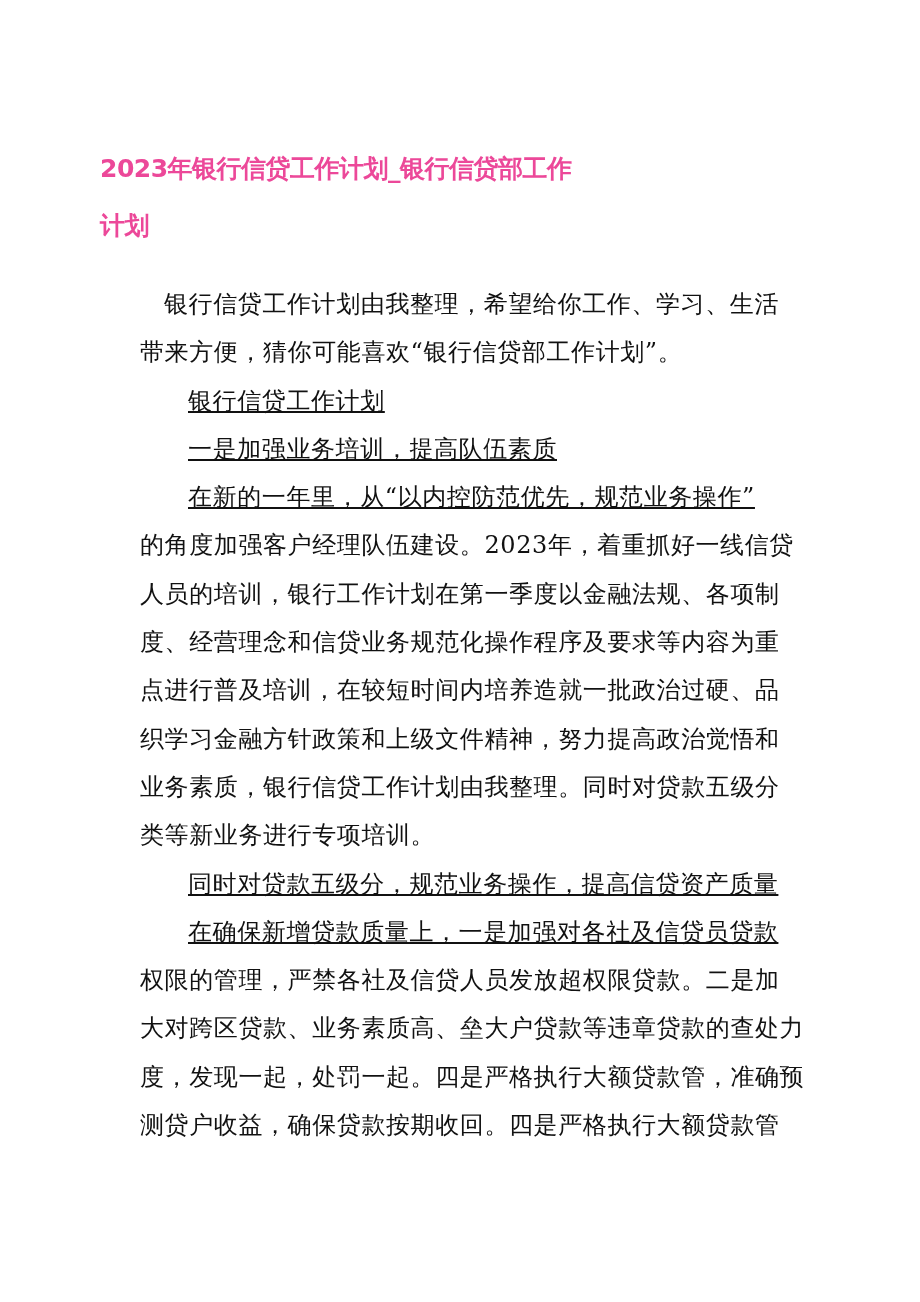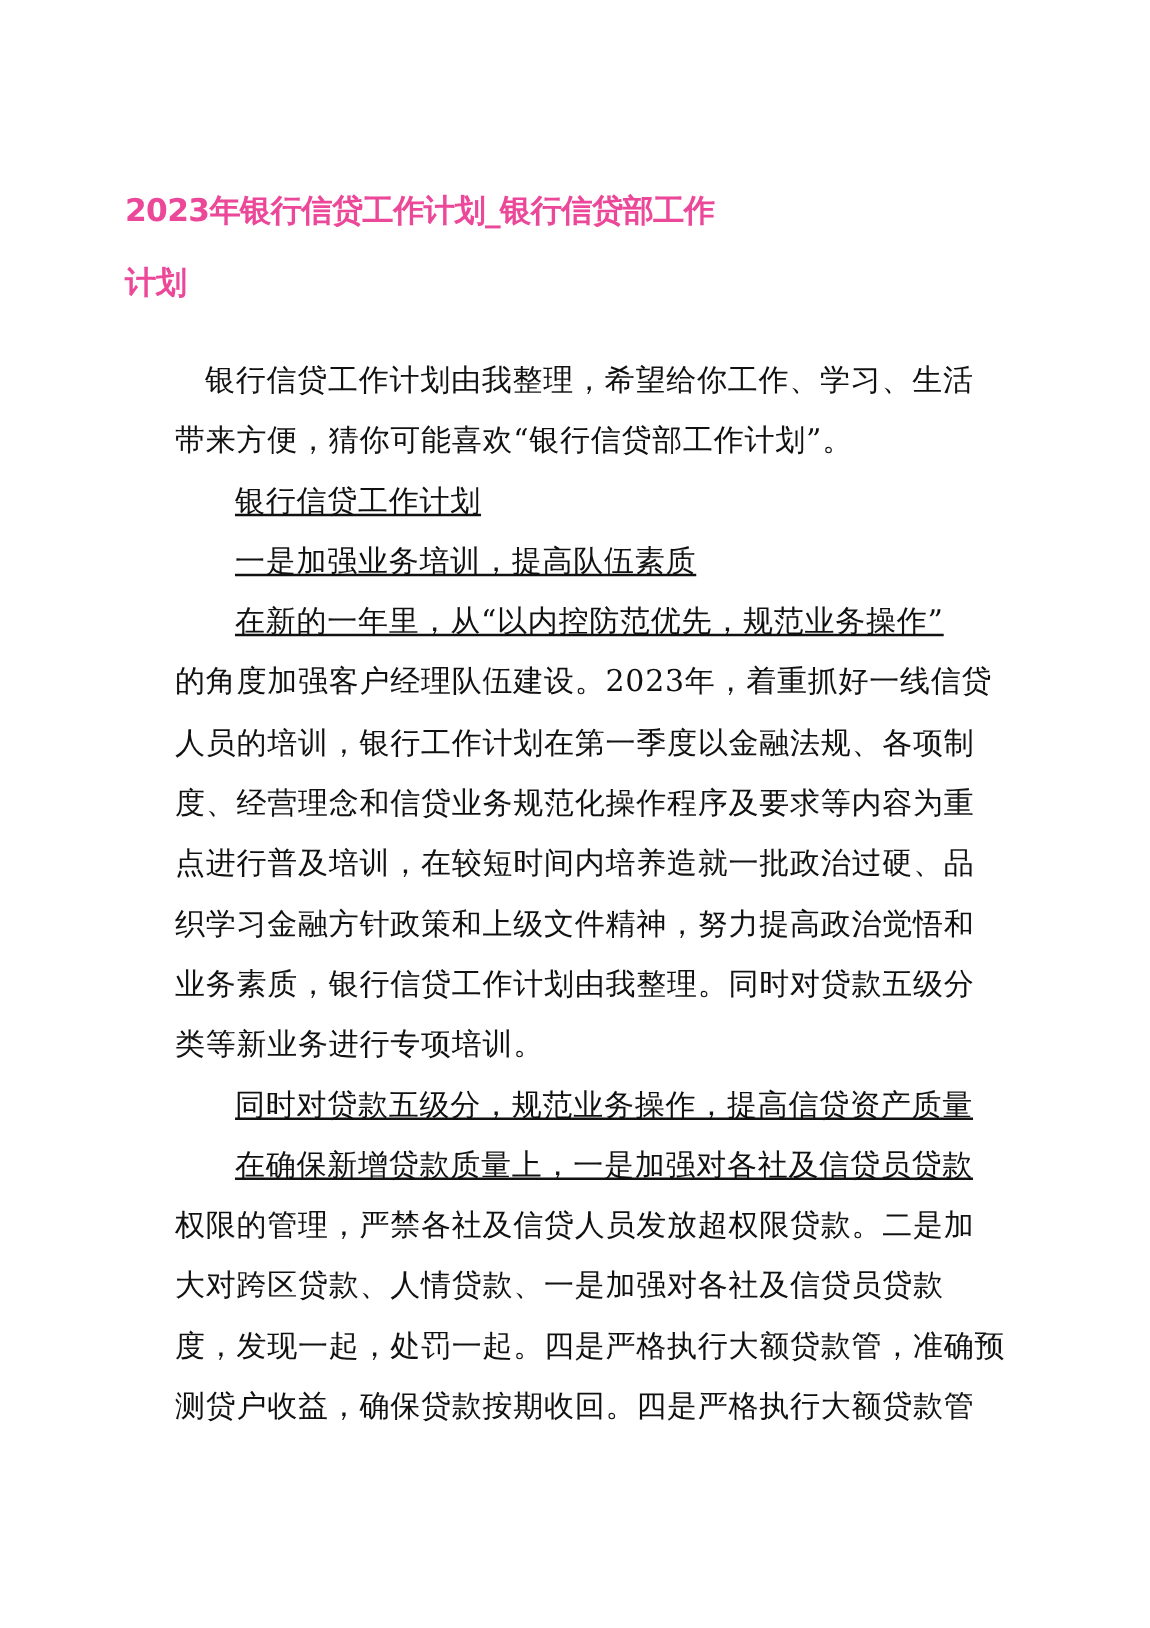--- a/index.html
+++ b/index.html
@@ -37,17 +37,17 @@
     <div class="line">的角度加强客户经理队伍建设。2023年，着重抓好一线信贷</div>
     <div class="line">人员的培训，银行工作计划在第一季度以金融法规、各项制</div>
     <div class="line">度、经营理念和信贷业务规范化操作程序及要求等内容为重</div>
     <div class="line">点进行普及培训，在较短时间内培养造就一批政治过硬、品</div>
     <div class="line">织学习金融方针政策和上级文件精神，努力提高政治觉悟和</div>
     <div class="line">业务素质，银行信贷工作计划由我整理。同时对贷款五级分</div>
     <div class="line">类等新业务进行专项培训。</div>
     <div class="line indent2">同时对贷款五级分，规范业务操作，提高信贷资产质量</div>
     <div class="line indent2">在确保新增贷款质量上，一是加强对各社及信贷员贷款</div>
     <div class="line">权限的管理，严禁各社及信贷人员发放超权限贷款。二是加</div>
-    <div class="line">大对跨区贷款、人情贷款、一是加强对各社及信贷员贷款</div>
+    <div class="line">大对跨区贷款、业务素质高、垒大户贷款等违章贷款的查处力</div>
     <div class="line">度，发现一起，处罚一起。四是严格执行大额贷款管，准确预</div>
     <div class="line">测贷户收益，确保贷款按期收回。四是严格执行大额贷款管</div>
   </div>
 </div>
 
 </body></html>

